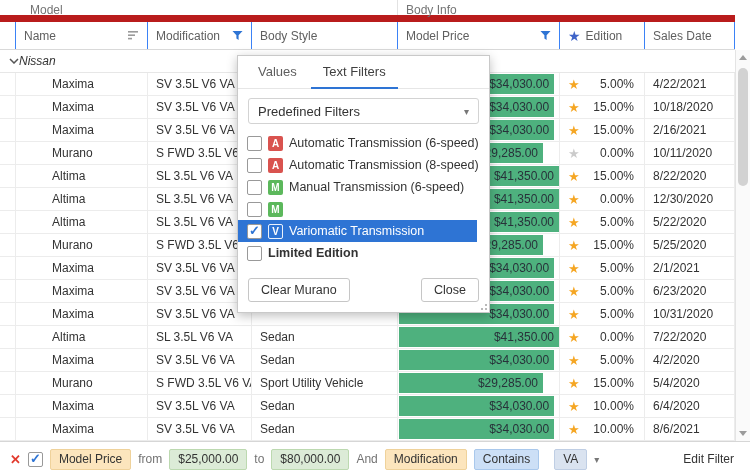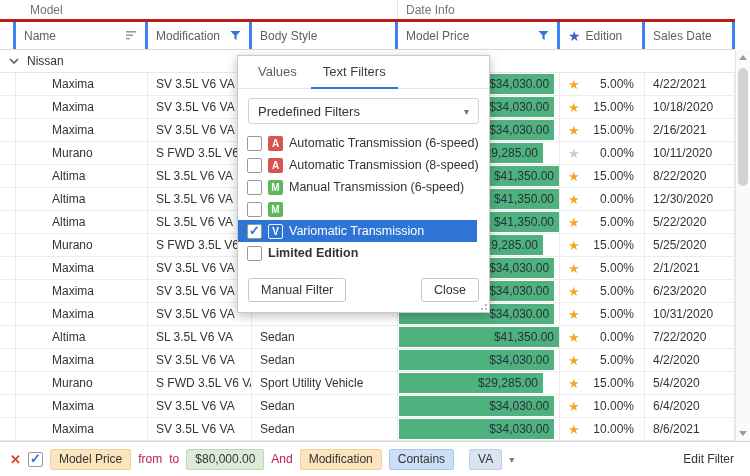--- a/index.html
+++ b/index.html
@@ -1,39 +1,39 @@
 <!DOCTYPE html>
 <html><head>
 <meta charset="utf-8">
 <style>
   html,body{margin:0;padding:0;background:#fff;}
   .app{position:relative;width:750px;height:476px;font-family:"Liberation Sans",sans-serif;font-size:12px;color:#333;background:#fff;overflow:hidden;}
 
   
-  .band-row{position:absolute;top:0;left:0;width:735px;height:22px;border-bottom:3px solid #b91c1c;display:flex;box-sizing:border-box;background:#fff;}
+  .band-row{position:absolute;top:0;left:0;width:735px;height:22px;border-bottom:7px solid #b91c1c;display:flex;box-sizing:border-box;background:#fff;}
   .band{line-height:21px;color:#737373;box-sizing:border-box;white-space:nowrap;}
   .band.model{width:398px;padding-left:30px;border-right:1px solid #e2e2e2;}
   .band.order{flex:1;padding-left:8px;}
 
   
   .header-row{position:absolute;top:22px;left:0;width:735px;height:28px;display:flex;border-bottom:1px solid #d9d9d9;box-sizing:border-box;background:#fff;}
-  .hcell{box-sizing:border-box;border-right:3px solid #3b82f6;display:flex;align-items:center;padding:0 8px;color:#5f5f5f;white-space:nowrap;}
+  .hcell{box-sizing:border-box;border-right:1px solid #3b82f6;display:flex;align-items:center;padding:0 8px;color:#5f5f5f;white-space:nowrap;}
   .w-indent{width:16px;padding:0;}
   .w-name{width:132px;justify-content:space-between;}
   .w-mod{width:104px;justify-content:space-between;}
   .w-body{width:146px;}
   .w-price{width:162px;justify-content:space-between;}
   .w-disc{width:85px;gap:5px;justify-content:flex-start;}
   .w-date{width:90px;}
   .hstar{color:#3F64C8;font-size:14px;line-height:1;}
   .ico{display:inline-flex;align-items:center;}
 
   
   .grid-body{position:absolute;top:50px;left:0;width:735px;height:391px;overflow:hidden;background:#fff;}
-  .grow{height:23px;box-sizing:border-box;border-bottom:1px solid #e7e7e7;display:flex;align-items:center;padding-left:9px;gap:8px;background:#fff;}
+  .grow{height:23px;box-sizing:border-box;border-bottom:1px solid #e7e7e7;display:flex;align-items:center;padding-left:9px;background:#fff;font-style:italic;}
   .row{display:flex;height:23px;box-sizing:border-box;border-bottom:1px solid #ececec;}
   .cell{box-sizing:border-box;border-right:1px solid #ececec;display:flex;align-items:center;overflow:hidden;white-space:nowrap;}
   .c-name{padding-left:36px;}
   .c-mod{padding-left:8px;}
   .c-body{padding-left:8px;}
   .c-price{padding:1px 0 1px 1px;align-items:stretch;}
   .bar{background:#4EB17E;display:flex;align-items:center;justify-content:flex-end;padding-right:5px;color:#28323a;box-sizing:border-box;}
   .c-disc{padding:0 10px 0 8px;justify-content:space-between;}
   .star{font-size:13px;line-height:1;}
   .star.filled{color:#F5A623;}
@@ -50,21 +50,21 @@
   .filter-bar{position:absolute;left:0;bottom:0;width:750px;height:35px;border-top:1px solid #d6d6d6;box-sizing:border-box;display:flex;align-items:center;gap:7px;padding:0 10px;background:#fff;}
   .remove-x{color:#E23B2E;font-weight:bold;font-size:13px;line-height:1;}
   .cb{width:15px;height:15px;border:1px solid #999;border-radius:2px;background:#fff;box-sizing:border-box;position:relative;flex:0 0 auto;}
   .cb.checked::after{content:"\2713";position:absolute;left:1px;top:-2px;font-size:13px;font-weight:bold;color:#2E74D4;}
   .chips{display:flex;align-items:center;gap:7px;}
   .chip{height:21px;line-height:19px;padding:0 8px;border-radius:2px;border:1px solid;box-sizing:border-box;white-space:nowrap;}
   .chip.field{background:#FCE5BD;border-color:#EFD29B;}
   .chip.value{background:#DCEBD7;border-color:#BCD9B0;}
   .chip.operator{background:#CCDFF6;border-color:#A9C8EC;}
   .chip.value-alt{background:#DAE3F0;border-color:#BFCEE4;margin-left:8px;}
-  .plain{color:#be185d;}
+  .plain{color:#737373;}
   .caret{color:#777;font-size:10px;}
   .spacer{flex:1;}
   .edit-filter{color:#333;background:none;border:none;font-family:inherit;font-size:12px;padding:4px 6px;}
 
   
   .popup{position:absolute;left:237px;top:55px;width:253px;height:258px;background:#fff;border:1px solid #c9c9c9;box-shadow:0 3px 10px rgba(0,0,0,.25);box-sizing:border-box;z-index:5;}
   .tabs{display:flex;height:33px;border-bottom:1px solid #e6e6e6;padding:0 8px;gap:2px;box-sizing:border-box;}
   .tab{padding:0 12px;line-height:31px;height:33px;color:#5e5e5e;font-size:13px;border-bottom:2px solid transparent;box-sizing:border-box;white-space:nowrap;}
   .tab.active{color:#404040;border-bottom-color:#2E74D4;}
   .dropdown{margin:9px 10px 8px;height:26px;border:1px solid #d3d3d3;border-radius:3px;display:flex;align-items:center;justify-content:space-between;padding:0 9px;font-size:13px;box-sizing:border-box;color:#333;gap:28px;}
@@ -82,21 +82,21 @@
   .grip i:nth-child(2){right:0;bottom:4px;}
   .grip i:nth-child(3){right:4px;bottom:0;}
 </style>
 </head>
 <body>
 
 <div class="app">
 
   <div class="band-row">
     <div class="band model">Model</div>
-    <div class="band order">Date Info</div>
+    <div class="band order">Body Info</div>
   </div>
 
   <div class="header-row">
     <div class="hcell w-indent"></div>
     <div class="hcell w-name">
       <span>Name</span>
       <span class="ico">
         <svg width="11" height="9" viewBox="0 0 11 9">
             <rect x="0" y="0" width="10" height="1.6" fill="#9a9a9a"></rect>
             <rect x="0" y="3.4" width="7" height="1.6" fill="#9a9a9a"></rect>
@@ -406,20 +406,21 @@
     <div class="sb-thumb"></div>
     <div class="tri-down"></div>
   </div>
 
   <div class="filter-bar">
     <span class="remove-x">✕</span>
     <span class="cb checked"></span>
     <span class="chips">
         <span class="chip field">Model Price</span>
         <span class="plain">from</span>
+        <span class="chip value">$25,000.00</span>
         <span class="plain">to</span>
         <span class="chip value">$80,000.00</span>
         <span class="plain">And</span>
         <span class="chip field">Modification</span>
         <span class="chip operator">Contains</span>
         <span class="chip value-alt">VA</span>
       </span>
     <span class="caret">▾</span>
     <span class="spacer"></span>
     <button class="edit-filter">Edit Filter</button>
@@ -459,21 +460,21 @@
     <span class="badge outline">V</span>
     <span class="lbl">Variomatic Transmission</span>
   </div>
         <div class="item">
     <span class="cb"></span>
 
     <span class="lbl bold">Limited Edition</span>
   </div>
       </div>
     <div class="popup-footer">
-      <button class="pbtn">Manual Filter</button>
+      <button class="pbtn">Clear Murano</button>
       <button class="pbtn">Close</button>
     </div>
     <div class="grip">
         <i></i>
         <i></i>
         <i></i>
       </div>
   </div>
 
 </div>

